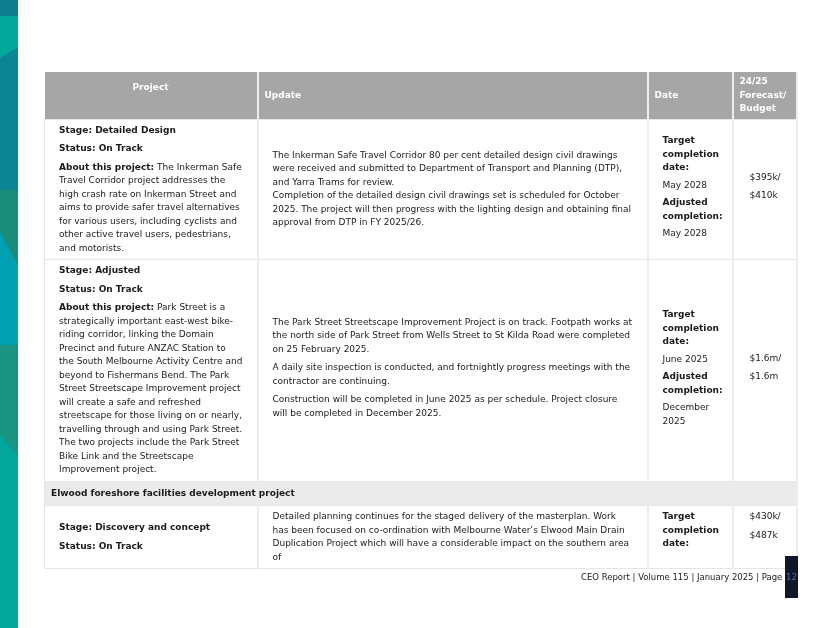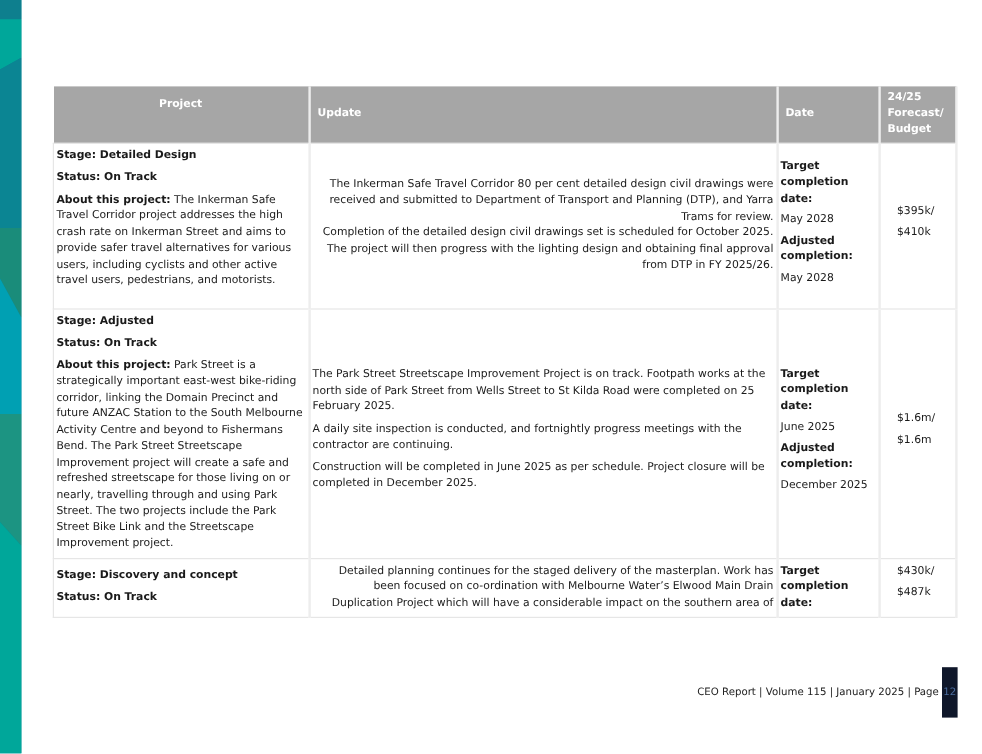--- a/index.html
+++ b/index.html
@@ -7,31 +7,31 @@
          font-family:"DejaVu Sans", sans-serif; color:#1a1a1a; }
   .side-strip { position:absolute; left:0; top:0; width:18px; height:628px; overflow:hidden; }
   .side-strip svg { display:block; }
   .report-table { position:absolute; left:44px; top:72px; width:752px; border-collapse:collapse;
                   table-layout:fixed; font-size:9px; line-height:13.5px; }
   .report-table th { background:#a6a6a6; color:#ffffff; font-weight:bold; text-align:left;
                      padding:3px 6px; border-right:2px solid #ededed; font-size:9px; line-height:13.5px; }
   .report-table th.col-project { vertical-align:top; padding-top:9px;text-align:center; }
   .report-table th.col-update, .report-table th.col-date { vertical-align:middle;margin-left:36px; }
   .report-table th.col-budget { vertical-align:top;margin-top:29px; }
-  .report-table td { border:1px solid #e6e6e6; border-right:2px solid #ededed; padding:4px 2px; vertical-align:top; }
+  .report-table td { border:1px solid #e6e6e6; border-right:2px solid #ededed; padding:4px 14px; vertical-align:top; }
   .report-table td.mid { vertical-align:middle; }
   .report-table tr.section td { background:#ebebeb; font-weight:bold; padding:5px 6px; }
   .b { font-weight:bold; }
   .blk { margin:0 0 5px 0; }
   .blk:last-child { margin-bottom:0; }
   .date-label { font-weight:bold; line-height:13.5px; }
   .date-val { margin:4px 0 4px 0; }
-  .budget-line { margin:0 0 5px 12px; }
+  .budget-line { margin:0 0 5px 2px; }
   .update-p { margin:0 0 5px 0; }
-  .update-p.tight { margin:0;text-align:right; }
+  .update-p.tight { margin:0; }
   .footer { position:absolute; left:581px; top:572px; font-size:8.5px; color:#222; }
   .footer .page-num { background:#0f172a; color:#4a6b9c; padding:16px 1px; }
 </style>
 </head>
 <body>
 
 <div class="side-strip">
   <svg width="18" height="628" viewBox="0 0 18 628">
     <rect x="0" y="0" width="18" height="628" fill="#0b8593"></rect>
     <rect x="0" y="0" width="18" height="16" fill="#0e7f8e"></rect>
@@ -104,20 +104,23 @@
         <div class="date-val">June 2025</div>
         <div class="date-label">Adjusted completion:</div>
         <div class="date-val">December 2025</div>
       </td>
       <td class="mid">
         <div class="budget-line">$1.6m/</div>
         <div class="budget-line">$1.6m</div>
       </td>
     </tr>
 
+    <tr class="section">
+      <td colspan="4">Elwood foreshore facilities development project</td>
+    </tr>
 
     <tr>
       <td class="mid">
         <div class="blk b">Stage: Discovery and concept</div>
         <div class="blk b">Status: On Track</div>
       </td>
       <td>
         <div class="update-p tight">Detailed planning continues for the staged delivery of the masterplan. Work has been focused on co-ordination with Melbourne Water’s Elwood Main Drain Duplication Project which will have a considerable impact on the southern area of</div>
       </td>
       <td>

